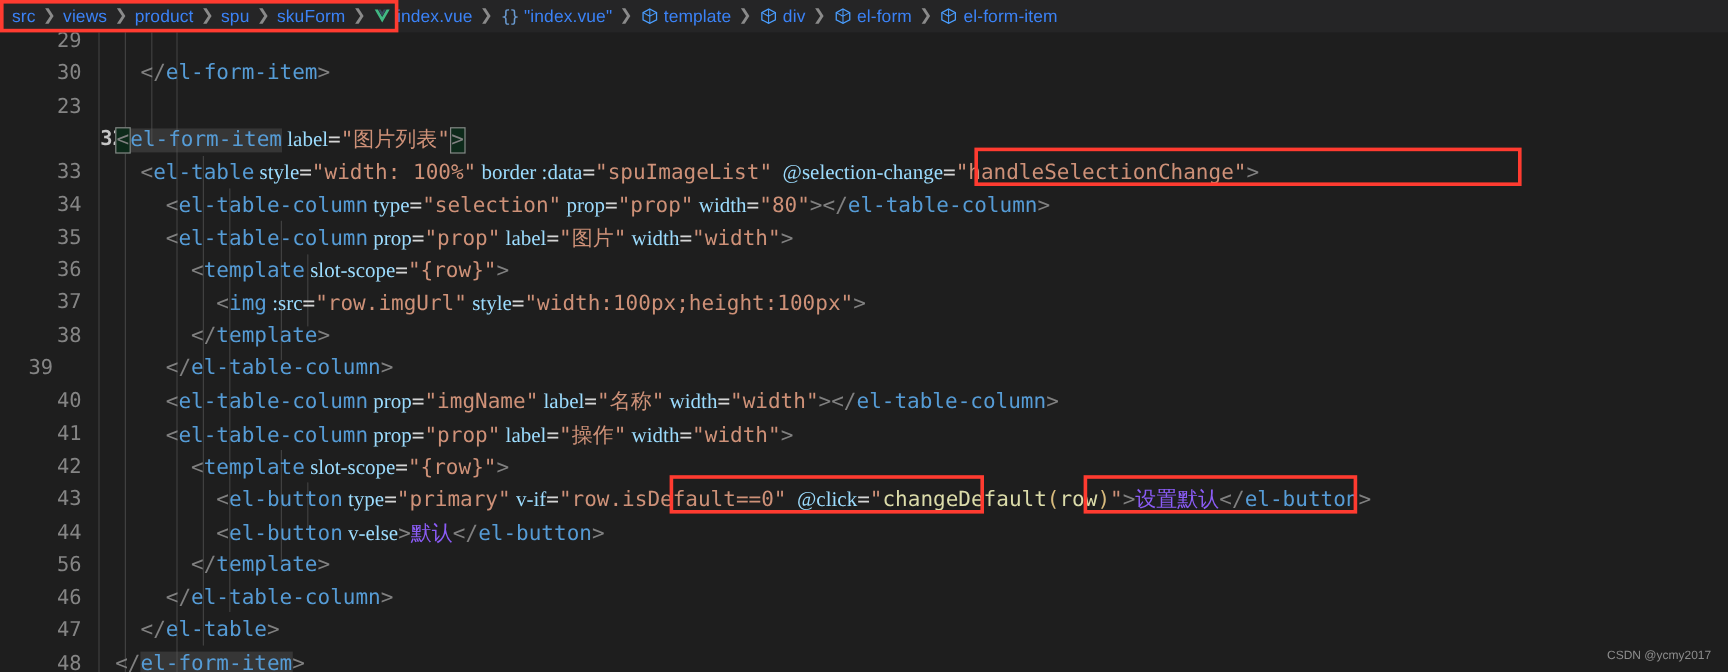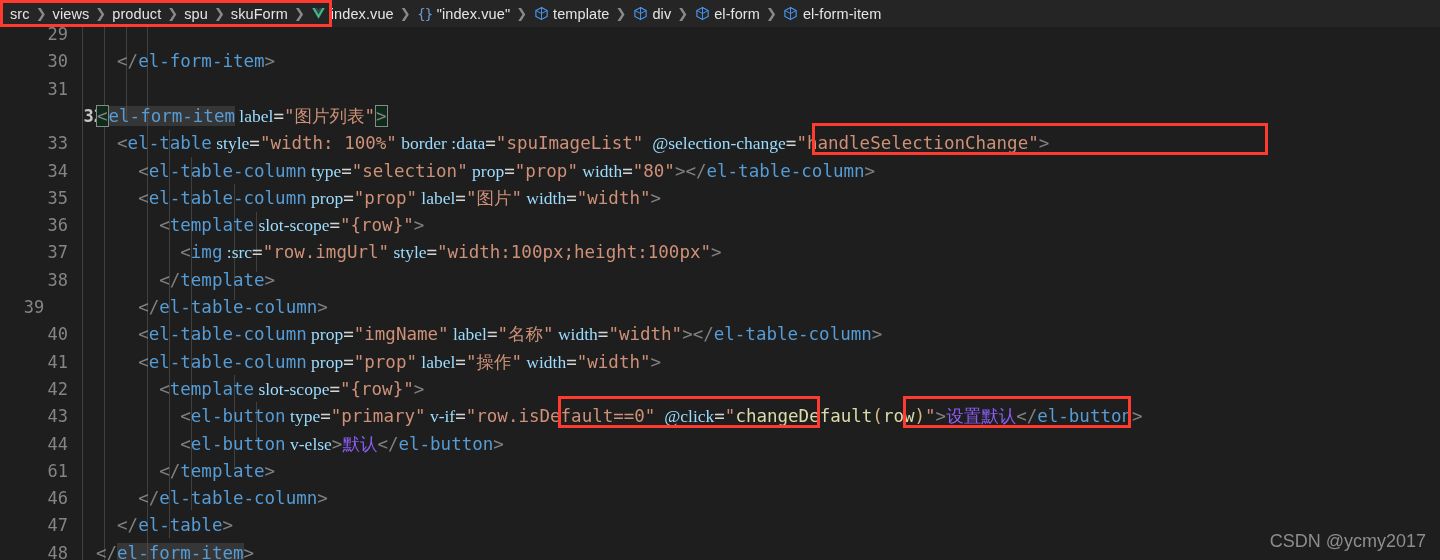--- a/index.html
+++ b/index.html
@@ -22,21 +22,21 @@
     display: flex;
     align-items: center;
     padding-left: 10px;
     font-family: "Liberation Sans", sans-serif;
     font-size: 14.5px;
     color: #a9a9a9;
     white-space: nowrap;
     z-index: 20;
   }
   .bc-seg { display: flex; align-items: center; }
-  .bc-label { color: #e5e5e5; letter-spacing: 0.1px; }
+  .bc-label { color: #3b82f6; letter-spacing: 0.1px; }
   .bc-sep {
     color: #8a8a8a;
     font-size: 13px;
     margin: 0 6px;
     font-family: "DejaVu Sans", sans-serif;
   }
   .bc-icon {
     display: inline-flex;
     align-items: center;
     justify-content: center;
@@ -123,21 +123,21 @@
     z-index: 15;
     pointer-events: none;
   }
 
   
   #watermark {
     position: absolute;
     right: 14px; bottom: 8px;
     color: #8d8d8d;
     font-family: "Liberation Sans", sans-serif;
-    font-size: 18px;
+    font-size: 10px;
     z-index: 10;
   }
 </style>
 </head>
 <body>
 
 <div id="editor">
   <div id="guides">
       <div class="guide" style="left: 82px; top: 21px; height: 539px;"></div>
       <div class="guide" style="left: 104px; top: 21px; height: 539px;"></div>
@@ -146,35 +146,35 @@
       <div class="guide" style="left: 169px; top: 130px; height: 408px;"></div>
       <div class="guide" style="left: 191px; top: 157px; height: 353px;"></div>
       <div class="guide" style="left: 234px; top: 184px; height: 116px;"></div>
       <div class="guide" style="left: 234px; top: 375px; height: 95px;"></div>
       <div class="guide" style="left: 256px; top: 212px; height: 60px;"></div>
       <div class="guide" style="left: 256px; top: 402px; height: 38px;"></div>
     </div>
   <div id="code-lines">
       <div class="code-line" style="top: 21px;"><span class="ln" style="top: 0px;">29</span></div>
       <div class="code-line" style="top: 48.3px;"><span class="ln" style="top: 0px;">30</span><span class="code-text"><span class="punc">  &lt;/</span><span class="tag">el-form-item</span><span class="punc">&gt;</span></span></div>
-      <div class="code-line" style="top: 75.6px;"><span class="ln" style="top: 0px;">31</span><span class="code-text"></span></div>
+      <div class="code-line" style="top: 75.6px;"><span class="ln" style="top: 0px;">23</span><span class="code-text"></span></div>
       <div class="code-line" style="top: 102.9px;"><span class="ln active" style="top: 0px; margin-left: 36px;">32</span><span class="code-text"><span class="punc bracketmatch">&lt;</span><span class="tag wordmatch">el-form-item</span><span class="attr"> label</span><span class="eq">=</span><span class="str">"图片列表"</span><span class="punc bracketmatch">&gt;</span></span></div>
       <div class="code-line" style="top: 130.2px;"><span class="ln" style="top: 0px;">33</span><span class="code-text"><span class="punc">  &lt;</span><span class="tag">el-table</span><span class="attr"> style</span><span class="eq">=</span><span class="str">"width: 100%"</span><span class="attr"> border</span><span class="attr"> :data</span><span class="eq">=</span><span class="str">"spuImageList"</span><span class="attr">  @selection-change</span><span class="eq">=</span><span class="str">"handleSelectionChange"</span><span class="punc">&gt;</span></span></div>
       <div class="code-line" style="top: 157.5px;"><span class="ln" style="top: 0px;">34</span><span class="code-text"><span class="punc">    &lt;</span><span class="tag">el-table-column</span><span class="attr"> type</span><span class="eq">=</span><span class="str">"selection"</span><span class="attr"> prop</span><span class="eq">=</span><span class="str">"prop"</span><span class="attr"> width</span><span class="eq">=</span><span class="str">"80"</span><span class="punc">&gt;&lt;/</span><span class="tag">el-table-column</span><span class="punc">&gt;</span></span></div>
       <div class="code-line" style="top: 184.8px;"><span class="ln" style="top: 0px;">35</span><span class="code-text"><span class="punc">    &lt;</span><span class="tag">el-table-column</span><span class="attr"> prop</span><span class="eq">=</span><span class="str">"prop"</span><span class="attr"> label</span><span class="eq">=</span><span class="str">"图片"</span><span class="attr"> width</span><span class="eq">=</span><span class="str">"width"</span><span class="punc">&gt;</span></span></div>
       <div class="code-line" style="top: 212.1px;"><span class="ln" style="top: 0px;">36</span><span class="code-text"><span class="punc">      &lt;</span><span class="tag">template</span><span class="attr"> slot-scope</span><span class="eq">=</span><span class="str">"{row}"</span><span class="punc">&gt;</span></span></div>
       <div class="code-line" style="top: 239.4px;"><span class="ln" style="top: 0px;">37</span><span class="code-text"><span class="punc">        &lt;</span><span class="tag">img</span><span class="attr"> :src</span><span class="eq">=</span><span class="str">"row.imgUrl"</span><span class="attr"> style</span><span class="eq">=</span><span class="str">"width:100px;height:100px"</span><span class="punc">&gt;</span></span></div>
       <div class="code-line" style="top: 266.7px;"><span class="ln" style="top: 0px;">38</span><span class="code-text"><span class="punc">      &lt;/</span><span class="tag">template</span><span class="punc">&gt;</span></span></div>
       <div class="code-line" style="top: 294px;"><span class="ln" style="top: 0px; text-align: center;">39</span><span class="code-text"><span class="punc">    &lt;/</span><span class="tag">el-table-column</span><span class="punc">&gt;</span></span></div>
       <div class="code-line" style="top: 321.3px;"><span class="ln" style="top: 0px;">40</span><span class="code-text"><span class="punc">    &lt;</span><span class="tag">el-table-column</span><span class="attr"> prop</span><span class="eq">=</span><span class="str">"imgName"</span><span class="attr"> label</span><span class="eq">=</span><span class="str">"名称"</span><span class="attr"> width</span><span class="eq">=</span><span class="str">"width"</span><span class="punc">&gt;&lt;/</span><span class="tag">el-table-column</span><span class="punc">&gt;</span></span></div>
       <div class="code-line" style="top: 348.6px;"><span class="ln" style="top: 0px;">41</span><span class="code-text"><span class="punc">    &lt;</span><span class="tag">el-table-column</span><span class="attr"> prop</span><span class="eq">=</span><span class="str">"prop"</span><span class="attr"> label</span><span class="eq">=</span><span class="str">"操作"</span><span class="attr"> width</span><span class="eq">=</span><span class="str">"width"</span><span class="punc">&gt;</span></span></div>
       <div class="code-line" style="top: 375.9px;"><span class="ln" style="top: 0px;">42</span><span class="code-text"><span class="punc">      &lt;</span><span class="tag">template</span><span class="attr"> slot-scope</span><span class="eq">=</span><span class="str">"{row}"</span><span class="punc">&gt;</span></span></div>
       <div class="code-line" style="top: 403.2px;"><span class="ln" style="top: 0px;">43</span><span class="code-text"><span class="punc">        &lt;</span><span class="tag">el-button</span><span class="attr"> type</span><span class="eq">=</span><span class="str">"primary"</span><span class="attr"> v-if</span><span class="eq">=</span><span class="str">"row.isDefault==0"</span><span class="attr">  @click</span><span class="eq">=</span><span class="str">"</span><span class="fn">changeDefault</span><span class="paren">(</span><span class="fn">row</span><span class="paren">)</span><span class="str">"</span><span class="punc">&gt;</span><span class="txt">设置默认</span><span class="punc">&lt;/</span><span class="tag">el-button</span><span class="punc">&gt;</span></span></div>
       <div class="code-line" style="top: 430.5px;"><span class="ln" style="top: 0px;">44</span><span class="code-text"><span class="punc">        &lt;</span><span class="tag">el-button</span><span class="attr"> v-else</span><span class="punc">&gt;</span><span class="txt">默认</span><span class="punc">&lt;/</span><span class="tag">el-button</span><span class="punc">&gt;</span></span></div>
-      <div class="code-line" style="top: 457.8px;"><span class="ln" style="top: 0px;">61</span><span class="code-text"><span class="punc">      &lt;/</span><span class="tag">template</span><span class="punc">&gt;</span></span></div>
+      <div class="code-line" style="top: 457.8px;"><span class="ln" style="top: 0px;">56</span><span class="code-text"><span class="punc">      &lt;/</span><span class="tag">template</span><span class="punc">&gt;</span></span></div>
       <div class="code-line" style="top: 485.1px;"><span class="ln" style="top: 0px;">46</span><span class="code-text"><span class="punc">    &lt;/</span><span class="tag">el-table-column</span><span class="punc">&gt;</span></span></div>
       <div class="code-line" style="top: 512.4px;"><span class="ln" style="top: 0px;">47</span><span class="code-text"><span class="punc">  &lt;/</span><span class="tag">el-table</span><span class="punc">&gt;</span></span></div>
       <div class="code-line" style="top: 539.7px;"><span class="ln" style="top: 0px;">48</span><span class="code-text"><span class="punc">&lt;/</span><span class="tag wordmatch">el-form-item</span><span class="punc">&gt;</span></span></div>
     </div>
   <div id="redboxes">
       <div class="redbox" style="left: 812px; top: 123px; width: 456px; height: 32px; border-color: rgb(255, 59, 48);"></div>
       <div class="redbox" style="left: 558px; top: 396px; width: 262px; height: 32px; border-color: rgb(255, 59, 48);"></div>
       <div class="redbox" style="left: 903px; top: 396px; width: 228px; height: 32px; border-color: rgb(255, 59, 48);"></div>
     </div>
   <div id="watermark">CSDN @ycmy2017</div>

